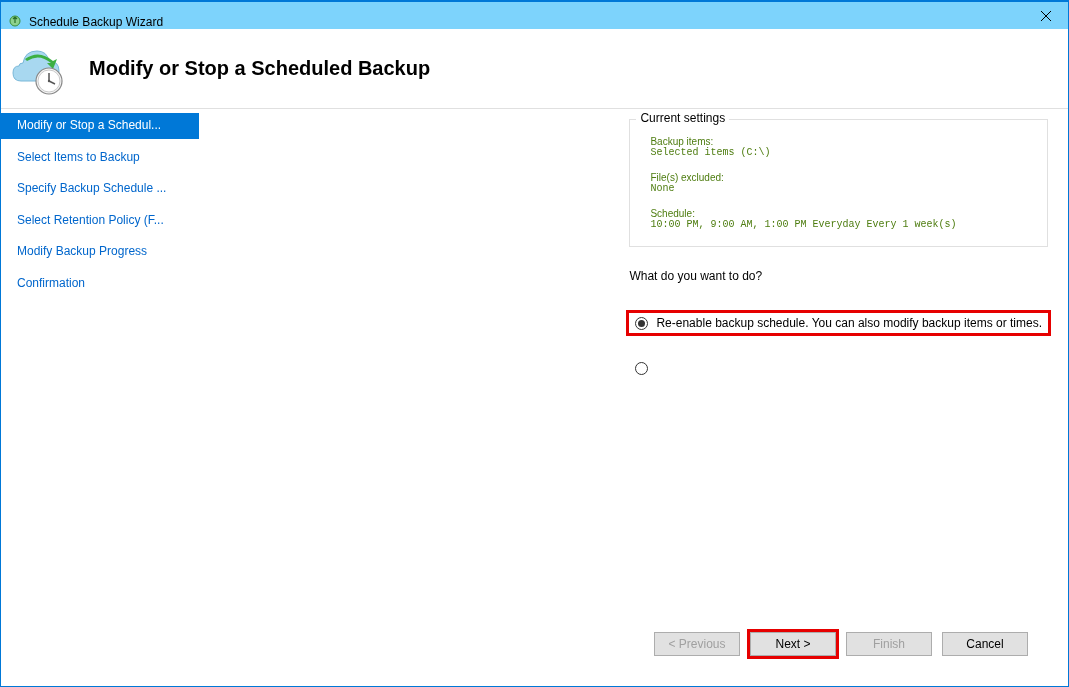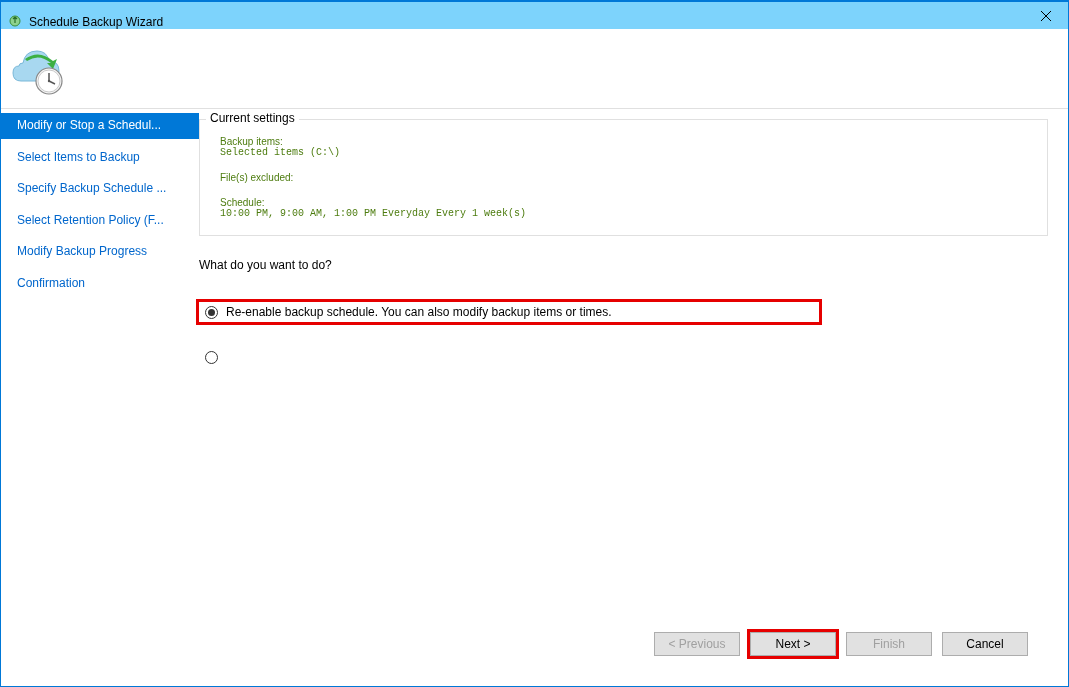--- a/index.html
+++ b/index.html
@@ -9,21 +9,21 @@
     .titlebar .icon-app { width: 16px; height: 16px; margin-right: 6px; display: flex; align-items: center; justify-content: center; }
     .titlebar .title { font-size: 12px; color: #000; flex: 1; }
     .titlebar .close { width: 45px; height: 27px; display: flex; align-items: center; justify-content: center; cursor: pointer; }
     .header-area { height: 80px; border-bottom: 1px solid #e0e0e0; display: flex; align-items: center; padding: 0 0 0 8px; gap: 20px; }
     .header-icon { width: 60px; height: 55px; position: relative; }
     .header-title { font-size: 20px; font-weight: bold; color: #000; }
     .body-area { flex: 1; display: flex; min-height: 0; }
     .sidebar { width: 198px; background: #fff; padding-top: 4px; }
     .sidebar-item { padding: 5px 10px 5px 16px; font-size: 12px; color: #0066cc; cursor: pointer; white-space: nowrap; overflow: hidden; text-overflow: ellipsis; line-height: 1.3; margin-bottom: 6px; }
     .sidebar-item.active { background: #0078d7; color: #fff; }
-    .main { flex: 1; padding: 10px 20px 10px 0; display: flex; flex-direction: column; min-height: 0; }
+    .main { flex: 1; padding: 10px 20px 10px 0; display: flex; flex-direction: column; min-height: 0; align-items: flex-end; }
     .content { flex: 1; min-height: 0; }
     .groupbox { border: 1px solid #e0e0e0; padding: 16px 20px 16px 20px; margin: 0 0 22px 0; position: relative; }
     .groupbox-title { position: absolute; top: -9px; left: 6px; background: #fff; padding: 0 4px; font-size: 12px; color: #000; }
     .settings-row { display: flex; font-size: 10px; color: #4d7c0f; margin-bottom: 14px; flex-direction: column; }
     .settings-row:last-child { margin-bottom: 0; }
     .settings-row .key { width: 100px; }
     .settings-row .val { flex: 1; font-family: Liberation Mono, monospace; }
     .question { font-size: 12px; color: #000; margin-bottom: 30px; }
     .radio-row { display: flex; align-items: center; gap: 8px; font-size: 12px; color: #000; margin-bottom: 26px; padding: 3px 6px; }
     .radio-row.highlight { outline: 3px solid #e60000; outline-offset: 0; }
@@ -60,20 +60,21 @@
       <svg width="60" height="55" viewBox="0 0 60 55">
         <path d="M 10 25 Q 4 25 4 32 Q 4 40 12 40 L 40 40 Q 50 40 50 30 Q 50 20 40 20 Q 38 10 28 10 Q 16 10 14 22 Q 10 22 10 25 Z" fill="#a8d8f0" stroke="#7ab8d8" stroke-width="1"></path>
         <path d="M 18 20 Q 30 12 42 22 L 38 22 L 44 28 L 48 18 L 44 20 Q 30 8 16 18 Z" fill="#3cb043"></path>
         <circle cx="40" cy="40" r="13" fill="#f5f5f5" stroke="#888" stroke-width="1.2"></circle>
         <circle cx="40" cy="40" r="11" fill="#fff" stroke="#bbb" stroke-width="0.8"></circle>
         <line x1="40" y1="40" x2="40" y2="32" stroke="#555" stroke-width="1.5"></line>
         <line x1="40" y1="40" x2="46" y2="43" stroke="#555" stroke-width="1.5"></line>
         <circle cx="40" cy="40" r="1.2" fill="#555"></circle>
       </svg>
     </div>
+    <div class="header-title">Modify or Stop a Scheduled Backup</div>
   </div>
 
   <div class="body-area">
 
     <div class="sidebar">
       <div class="sidebar-item active">Modify or Stop a Schedul...</div>
       <div class="sidebar-item">Select Items to Backup</div>
       <div class="sidebar-item">Specify Backup Schedule ...</div>
       <div class="sidebar-item">Select Retention Policy (F...</div>
       <div class="sidebar-item">Modify Backup Progress</div>
@@ -84,20 +85,21 @@
       <div class="content">
 
         <div class="groupbox">
           <div class="groupbox-title">Current settings</div>
           <div class="settings-row">
             <div class="key">Backup items:</div>
             <div class="val">Selected items (C:\)</div>
           </div>
           <div class="settings-row">
             <div class="key">File(s) excluded:</div>
+            <div class="val">None</div>
           </div>
           <div class="settings-row">
             <div class="key">Schedule:</div>
             <div class="val">10:00 PM, 9:00 AM, 1:00 PM Everyday Every 1 week(s)</div>
           </div>
         </div>
 
         <div class="question">What do you want to do?</div>
 
         <div style="max-width: 620px;">

